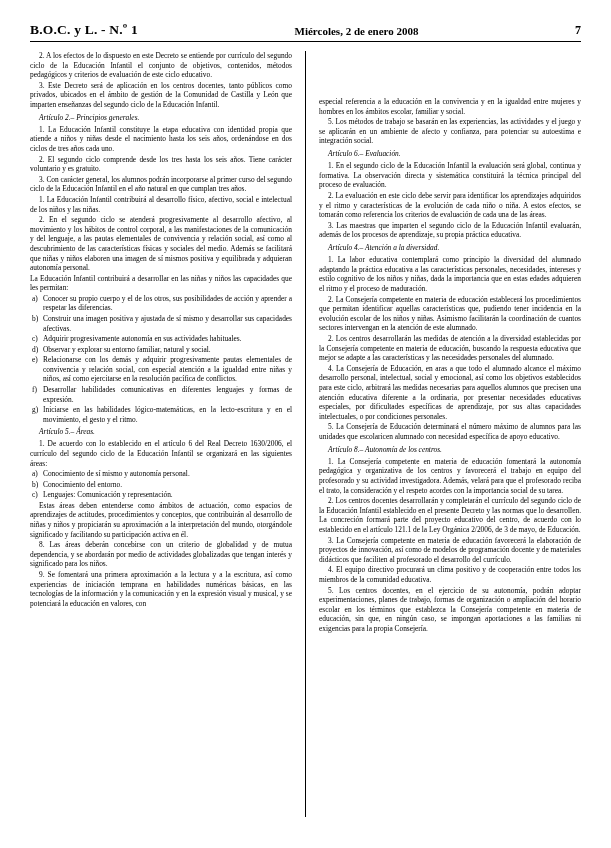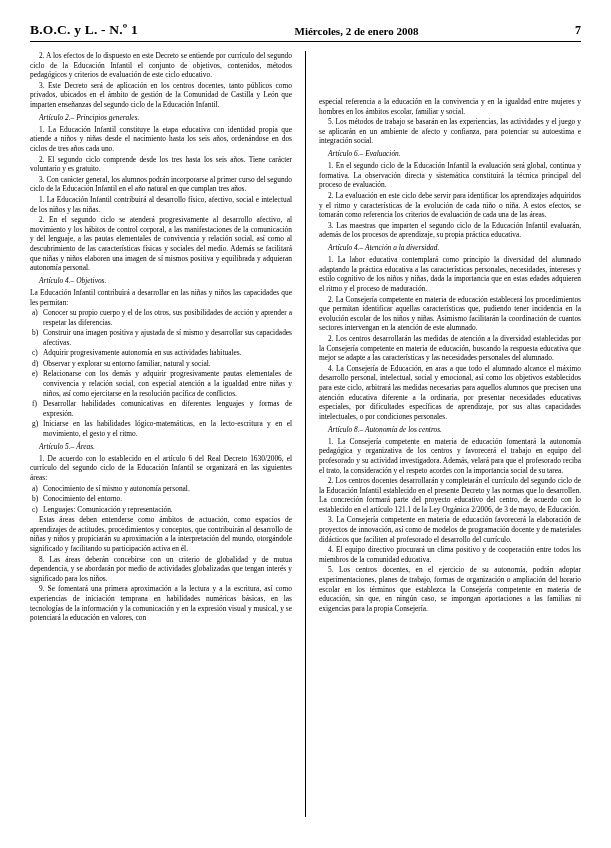--- a/index.html
+++ b/index.html
@@ -114,21 +114,20 @@
   <div class="columns">
     <div class="col left" id="col-left">
         <p><span>2. A los efectos de lo dispuesto en este Decreto se entiende por currículo del segundo ciclo de la Educación Infantil el conjunto de objetivos, contenidos, métodos pedagógicos y criterios de evaluación de este ciclo educativo.</span></p>
         <p><span>3. Este Decreto será de aplicación en los centros docentes, tanto públicos como privados, ubicados en el ámbito de gestión de la Comunidad de Castilla y León que imparten enseñanzas del segundo ciclo de la Educación Infantil.</span></p>
         <div class="art"><span>Artículo 2.– Principios generales.</span></div>
         <p><span>1. La Educación Infantil constituye la etapa educativa con identidad propia que atiende a niños y niñas desde el nacimiento hasta los seis años, ordenándose en dos ciclos de tres años cada uno.</span></p>
         <p><span>2. El segundo ciclo comprende desde los tres hasta los seis años. Tiene carácter voluntario y es gratuito.</span></p>
         <p><span>3. Con carácter general, los alumnos podrán incorporarse al primer curso del segundo ciclo de la Educación Infantil en el año natural en que cumplan tres años.</span></p>
         <p><span>1. La Educación Infantil contribuirá al desarrollo físico, afectivo, social e intelectual de los niños y las niñas.</span></p>
         <p><span>2. En el segundo ciclo se atenderá progresivamente al desarrollo afectivo, al movimiento y los hábitos de control corporal, a las manifestaciones de la comunicación y del lenguaje, a las pautas elementales de convivencia y relación social, así como al descubrimiento de las características físicas y sociales del medio. Además se facilitará que niñas y niños elaboren una imagen de sí mismos positiva y equilibrada y adquieran autonomía personal.</span></p>
-        <div class="art"><span>Artículo 4.– Objetivos.</span></div>
         <p class="noind"><span>La Educación Infantil contribuirá a desarrollar en las niñas y niños las capacidades que les permitan:</span></p>
         <p class="lst"><span class="mk">a)</span><span>Conocer su propio cuerpo y el de los otros, sus posibilidades de acción y aprender a respetar las diferencias.</span></p>
         <p class="lst"><span class="mk">b)</span><span>Construir una imagen positiva y ajustada de sí mismo y desarrollar sus capacidades afectivas.</span></p>
         <p class="lst"><span class="mk">c)</span><span>Adquirir progresivamente autonomía en sus actividades habituales.</span></p>
         <p class="lst"><span class="mk">d)</span><span>Observar y explorar su entorno familiar, natural y social.</span></p>
         <p class="lst"><span class="mk">e)</span><span>Relacionarse con los demás y adquirir progresivamente pautas elementales de convivencia y relación social, con especial atención a la igualdad entre niñas y niños, así como ejercitarse en la resolución pacífica de conflictos.</span></p>
         <p class="lst"><span class="mk">f)</span><span>Desarrollar habilidades comunicativas en diferentes lenguajes y formas de expresión.</span></p>
         <p class="lst"><span class="mk">g)</span><span>Iniciarse en las habilidades lógico-matemáticas, en la lecto-escritura y en el movimiento, el gesto y el ritmo.</span></p>
         <div class="art"><span>Artículo 5.– Áreas.</span></div>
         <p><span>1. De acuerdo con lo establecido en el artículo 6 del Real Decreto 1630/2006, el currículo del segundo ciclo de la Educación Infantil se organizará en las siguientes áreas:</span></p>
@@ -144,20 +143,21 @@
         <p><span>5. Los métodos de trabajo se basarán en las experiencias, las actividades y el juego y se aplicarán en un ambiente de afecto y confianza, para potenciar su autoestima e integración social.</span></p>
         <div class="art"><span>Artículo 6.– Evaluación.</span></div>
         <p><span>1. En el segundo ciclo de la Educación Infantil la evaluación será global, continua y formativa. La observación directa y sistemática constituirá la técnica principal del proceso de evaluación.</span></p>
         <p><span>2. La evaluación en este ciclo debe servir para identificar los aprendizajes adquiridos y el ritmo y características de la evolución de cada niño o niña. A estos efectos, se tomarán como referencia los criterios de evaluación de cada una de las áreas.</span></p>
         <p><span>3. Las maestras que imparten el segundo ciclo de la Educación Infantil evaluarán, además de los procesos de aprendizaje, su propia práctica educativa.</span></p>
         <div class="art"><span>Artículo 4.– Atención a la diversidad.</span></div>
         <p><span>1. La labor educativa contemplará como principio la diversidad del alumnado adaptando la práctica educativa a las características personales, necesidades, intereses y estilo cognitivo de los niños y niñas, dada la importancia que en estas edades adquieren el ritmo y el proceso de maduración.</span></p>
         <p><span>2. La Consejería competente en materia de educación establecerá los procedimientos que permitan identificar aquellas características que, pudiendo tener incidencia en la evolución escolar de los niños y niñas. Asimismo facilitarán la coordinación de cuantos sectores intervengan en la atención de este alumnado.</span></p>
         <p><span>2. Los centros desarrollarán las medidas de atención a la diversidad establecidas por la Consejería competente en materia de educación, buscando la respuesta educativa que mejor se adapte a las características y las necesidades personales del alumnado.</span></p>
         <p><span>4. La Consejería de Educación, en aras a que todo el alumnado alcance el máximo desarrollo personal, intelectual, social y emocional, así como los objetivos establecidos para este ciclo, arbitrará las medidas necesarias para aquellos alumnos que precisen una atención educativa diferente a la ordinaria, por presentar necesidades educativas especiales, por dificultades específicas de aprendizaje, por sus altas capacidades intelectuales, o por condiciones personales.</span></p>
+        <p><span>5. La Consejería de Educación determinará el número máximo de alumnos para las unidades que escolaricen alumnado con necesidad específica de apoyo educativo.</span></p>
         <div class="art"><span>Artículo 8.– Autonomía de los centros.</span></div>
         <p><span>1. La Consejería competente en materia de educación fomentará la autonomía pedagógica y organizativa de los centros y favorecerá el trabajo en equipo del profesorado y su actividad investigadora. Además, velará para que el profesorado reciba el trato, la consideración y el respeto acordes con la importancia social de su tarea.</span></p>
         <p><span>2. Los centros docentes desarrollarán y completarán el currículo del segundo ciclo de la Educación Infantil establecido en el presente Decreto y las normas que lo desarrollen. La concreción formará parte del proyecto educativo del centro, de acuerdo con lo establecido en el artículo 121.1 de la Ley Orgánica 2/2006, de 3 de mayo, de Educación.</span></p>
         <p><span>3. La Consejería competente en materia de educación favorecerá la elaboración de proyectos de innovación, así como de modelos de programación docente y de materiales didácticos que faciliten al profesorado el desarrollo del currículo.</span></p>
         <p><span>4. El equipo directivo procurará un clima positivo y de cooperación entre todos los miembros de la comunidad educativa.</span></p>
         <p><span>5. Los centros docentes, en el ejercicio de su autonomía, podrán adoptar experimentaciones, planes de trabajo, formas de organización o ampliación del horario escolar en los términos que establezca la Consejería competente en materia de educación, sin que, en ningún caso, se impongan aportaciones a las familias ni exigencias para la propia Consejería.</span></p>
       </div>
   </div>
 
 </div>

